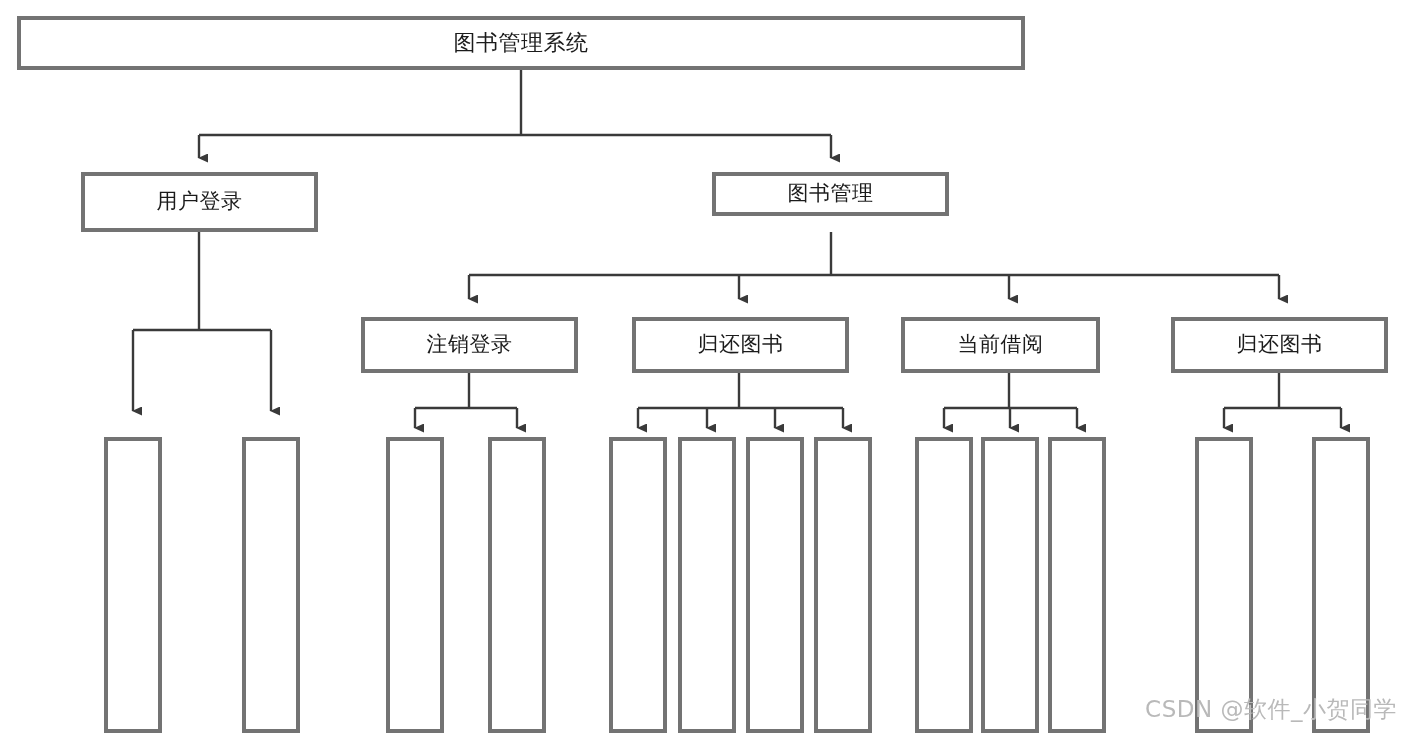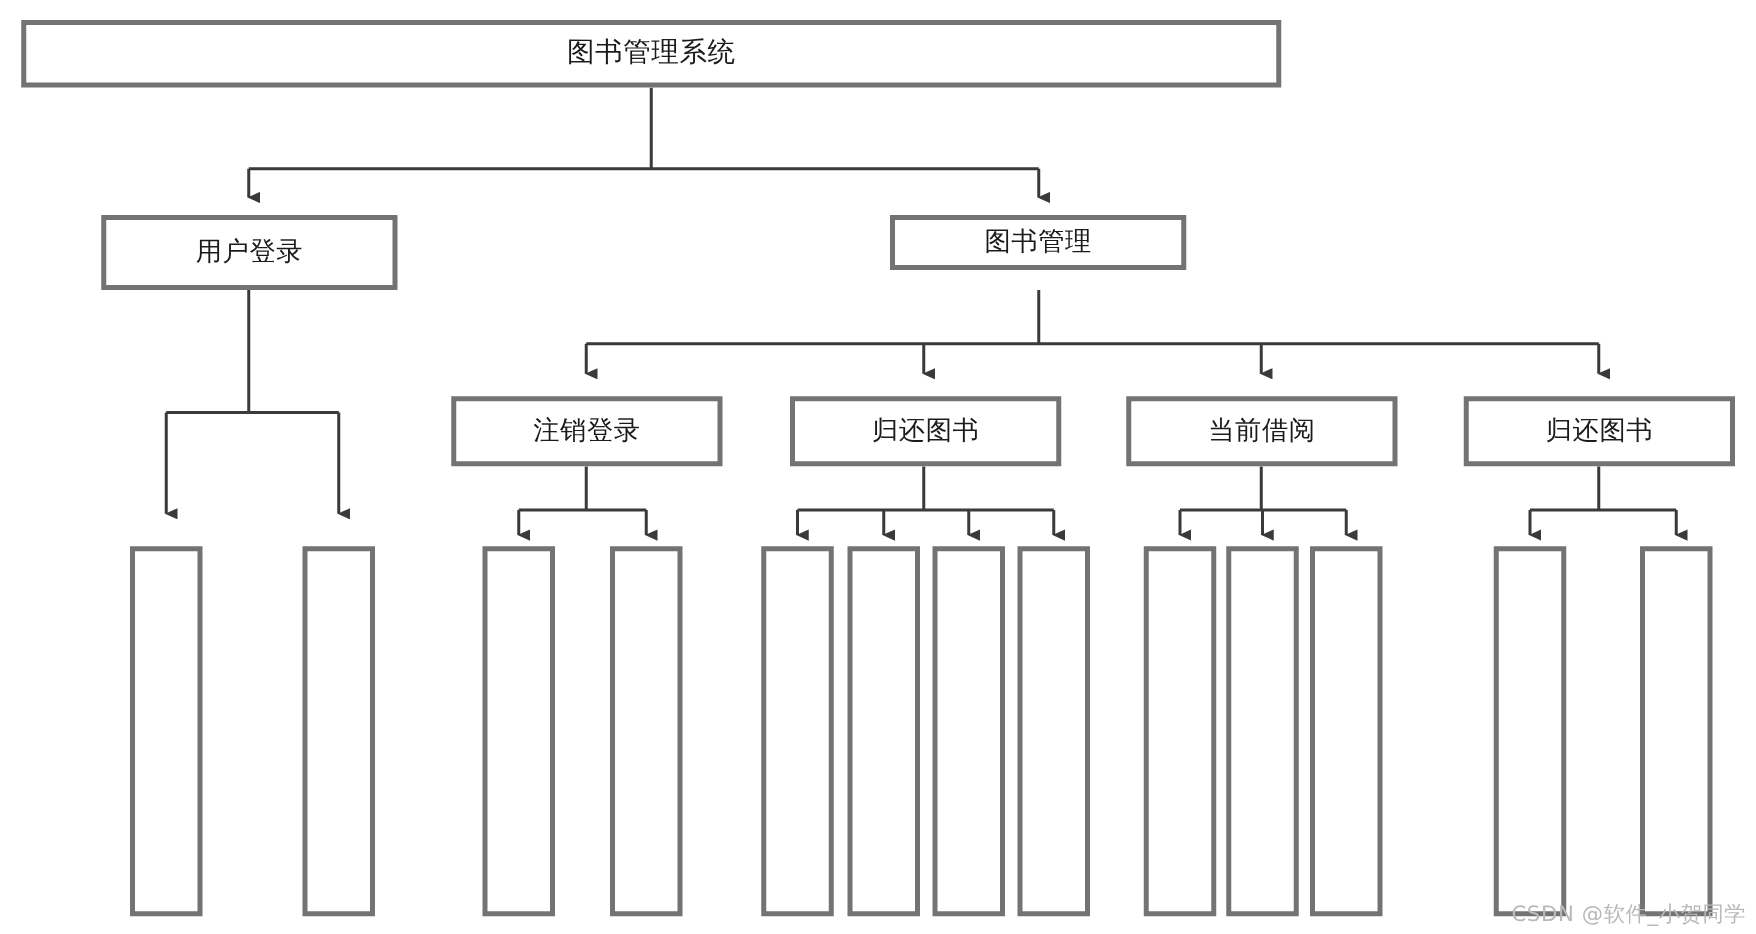--- a/index.html
+++ b/index.html
@@ -66,22 +66,22 @@
     max-height: 100%;
     overflow: hidden;
   }
   .node.v.tight .node-label {
     font-size: 22px;
     letter-spacing: 1px;
   }
   .watermark {
     position: absolute;
     right: 8px;
-    bottom: 4px;
-    font-size: 17px;
+    bottom: 22px;
+    font-size: 23px;
     color: #b9b9b9;
     white-space: nowrap;
     letter-spacing: 0.5px;
   }
 </style>
 </head>
 <body>
 
 <div id="canvas">
 
@@ -148,21 +148,21 @@
   </div>
 
   <div class="node h" style="left:361px; top:317px; width:217px; height:56px;">
     <span class="node-label">注销登录</span>
   </div>
 
   <div class="node h" style="left:632px; top:317px; width:217px; height:56px;">
     <span class="node-label">归还图书</span>
   </div>
 
-  <div class="node h" style="left:901px; top:317px; width:217px; height:56px;align-items:center;">
+  <div class="node h" style="left:901px; top:317px; width:199px; height:56px;align-items:center;">
     <span class="node-label">当前借阅</span>
   </div>
 
   <div class="node h" style="left:1171px; top:317px; width:217px; height:56px;">
     <span class="node-label">归还图书</span>
   </div>
 
   <div class="node v" style="left:104px; top:437px; width:58px; height:296px;">
     <span class="node-label">用户登录</span>
   </div>

